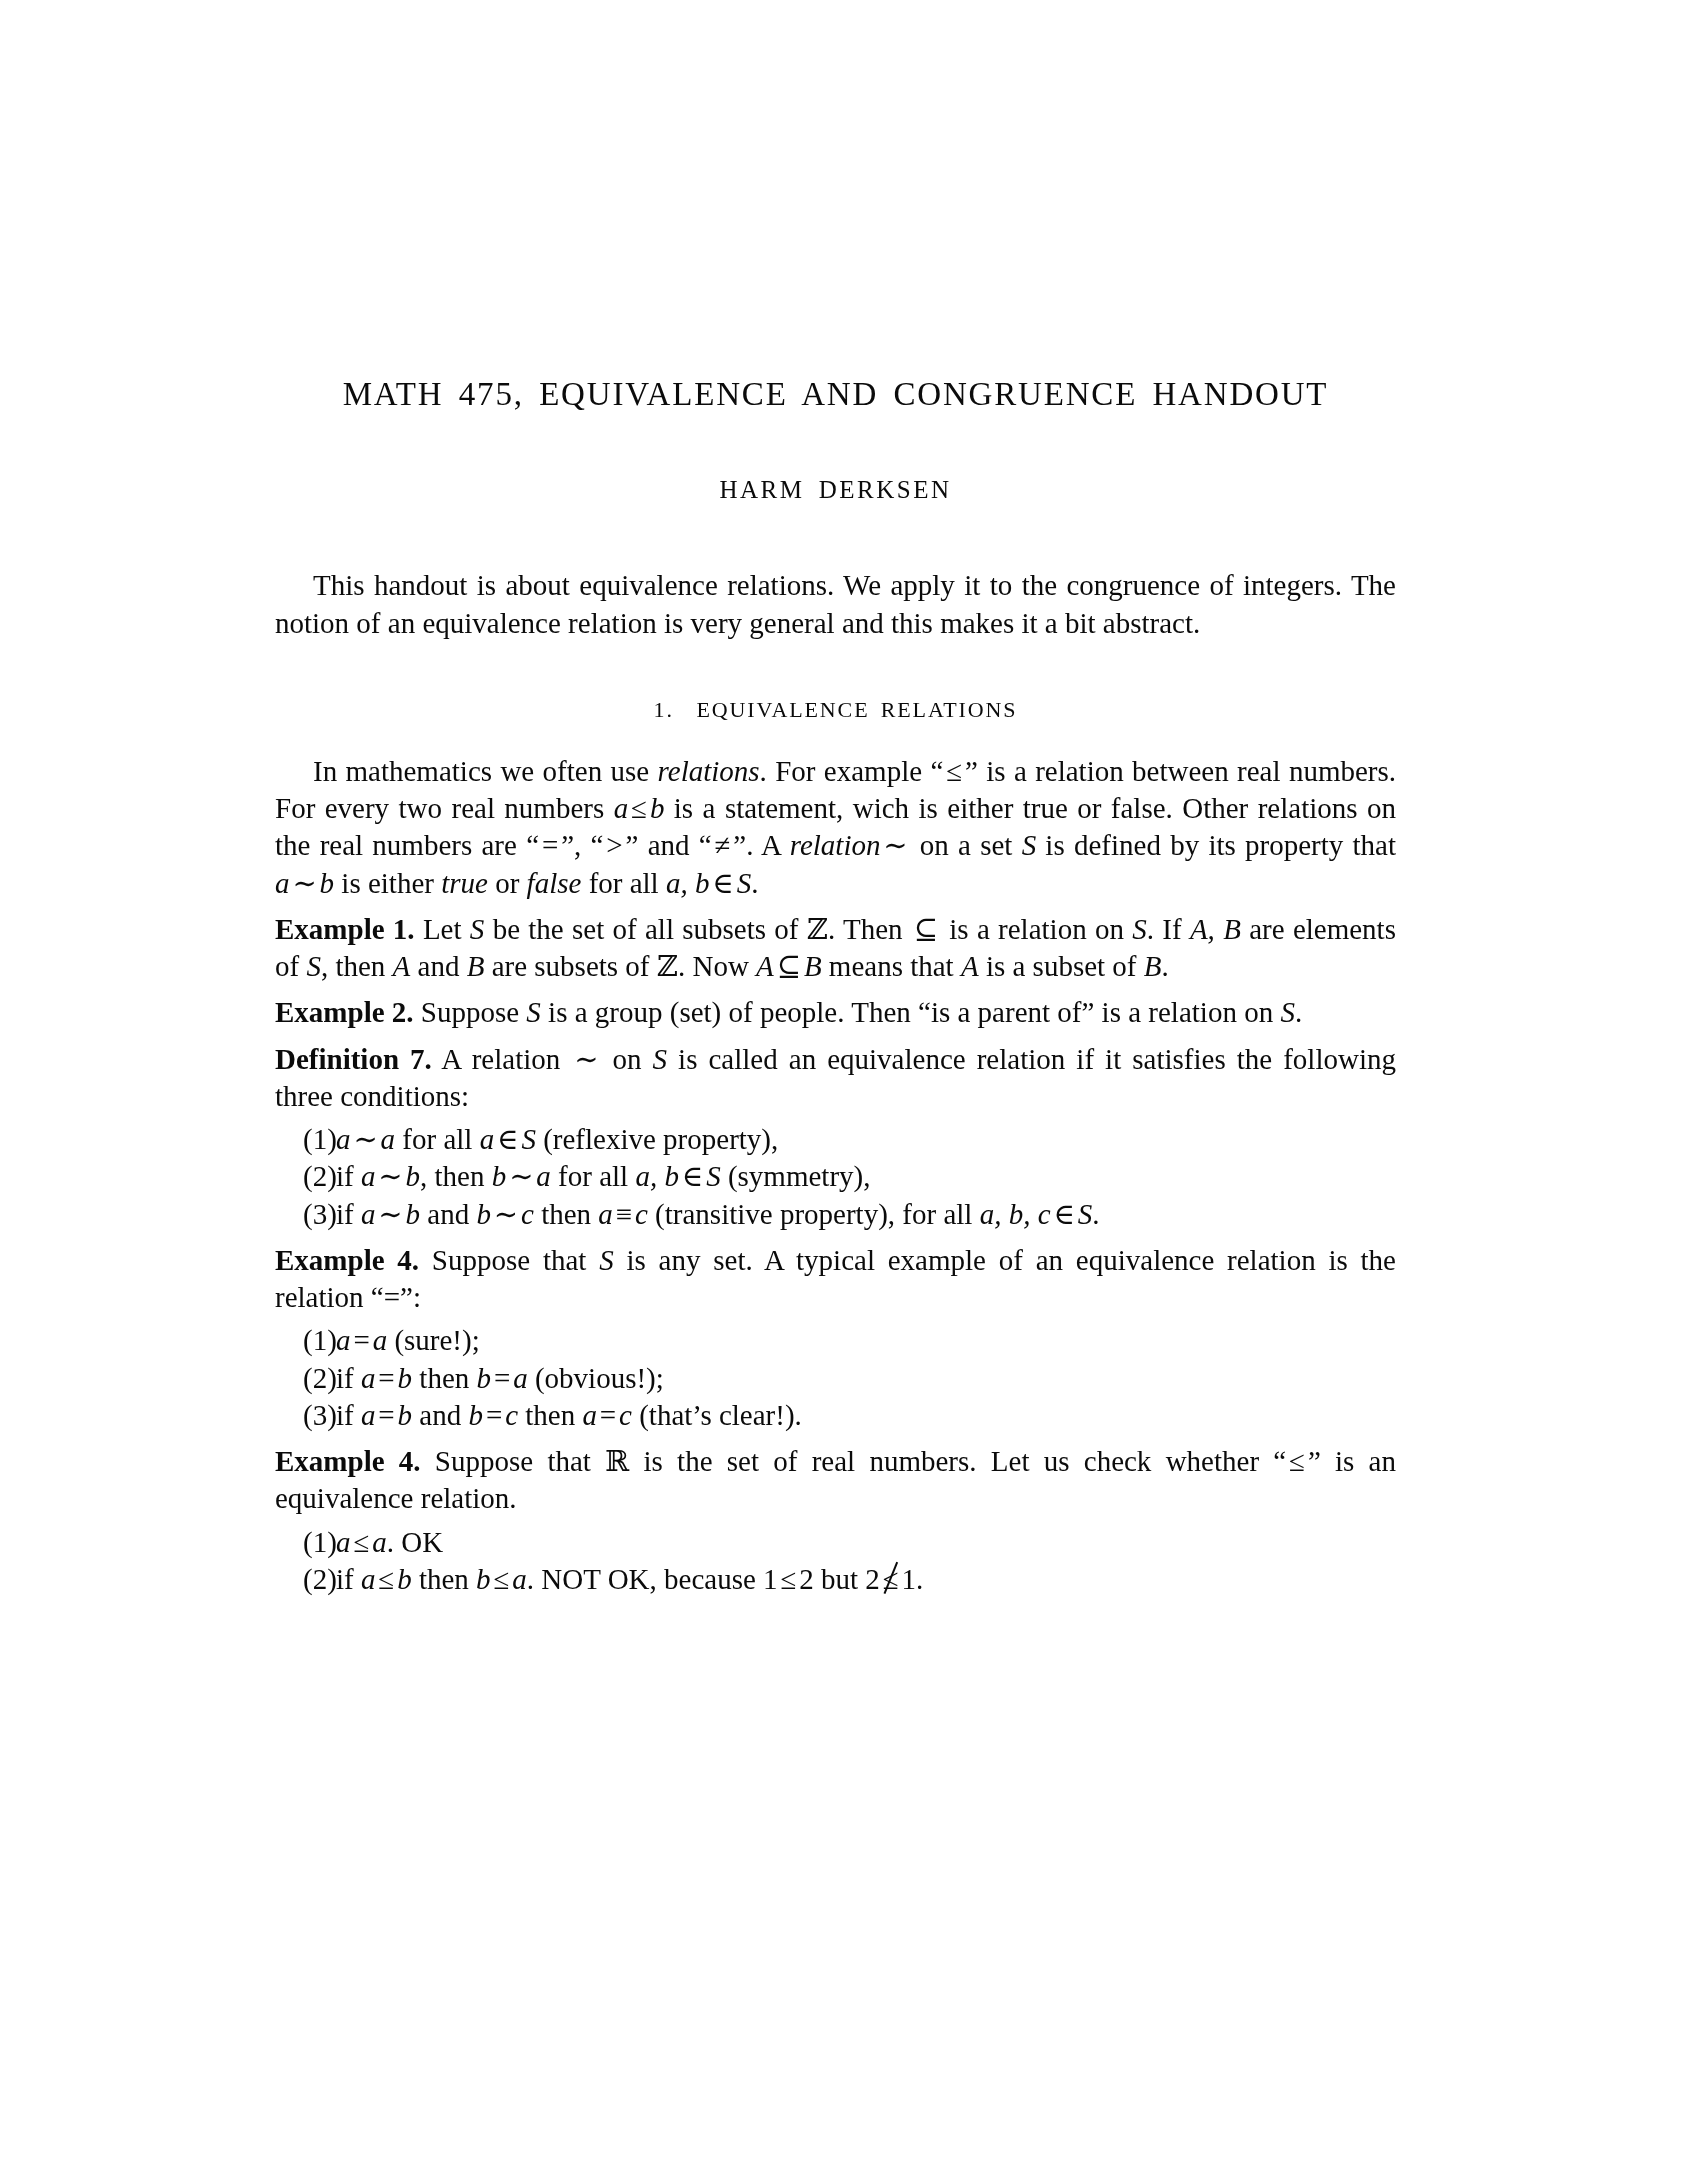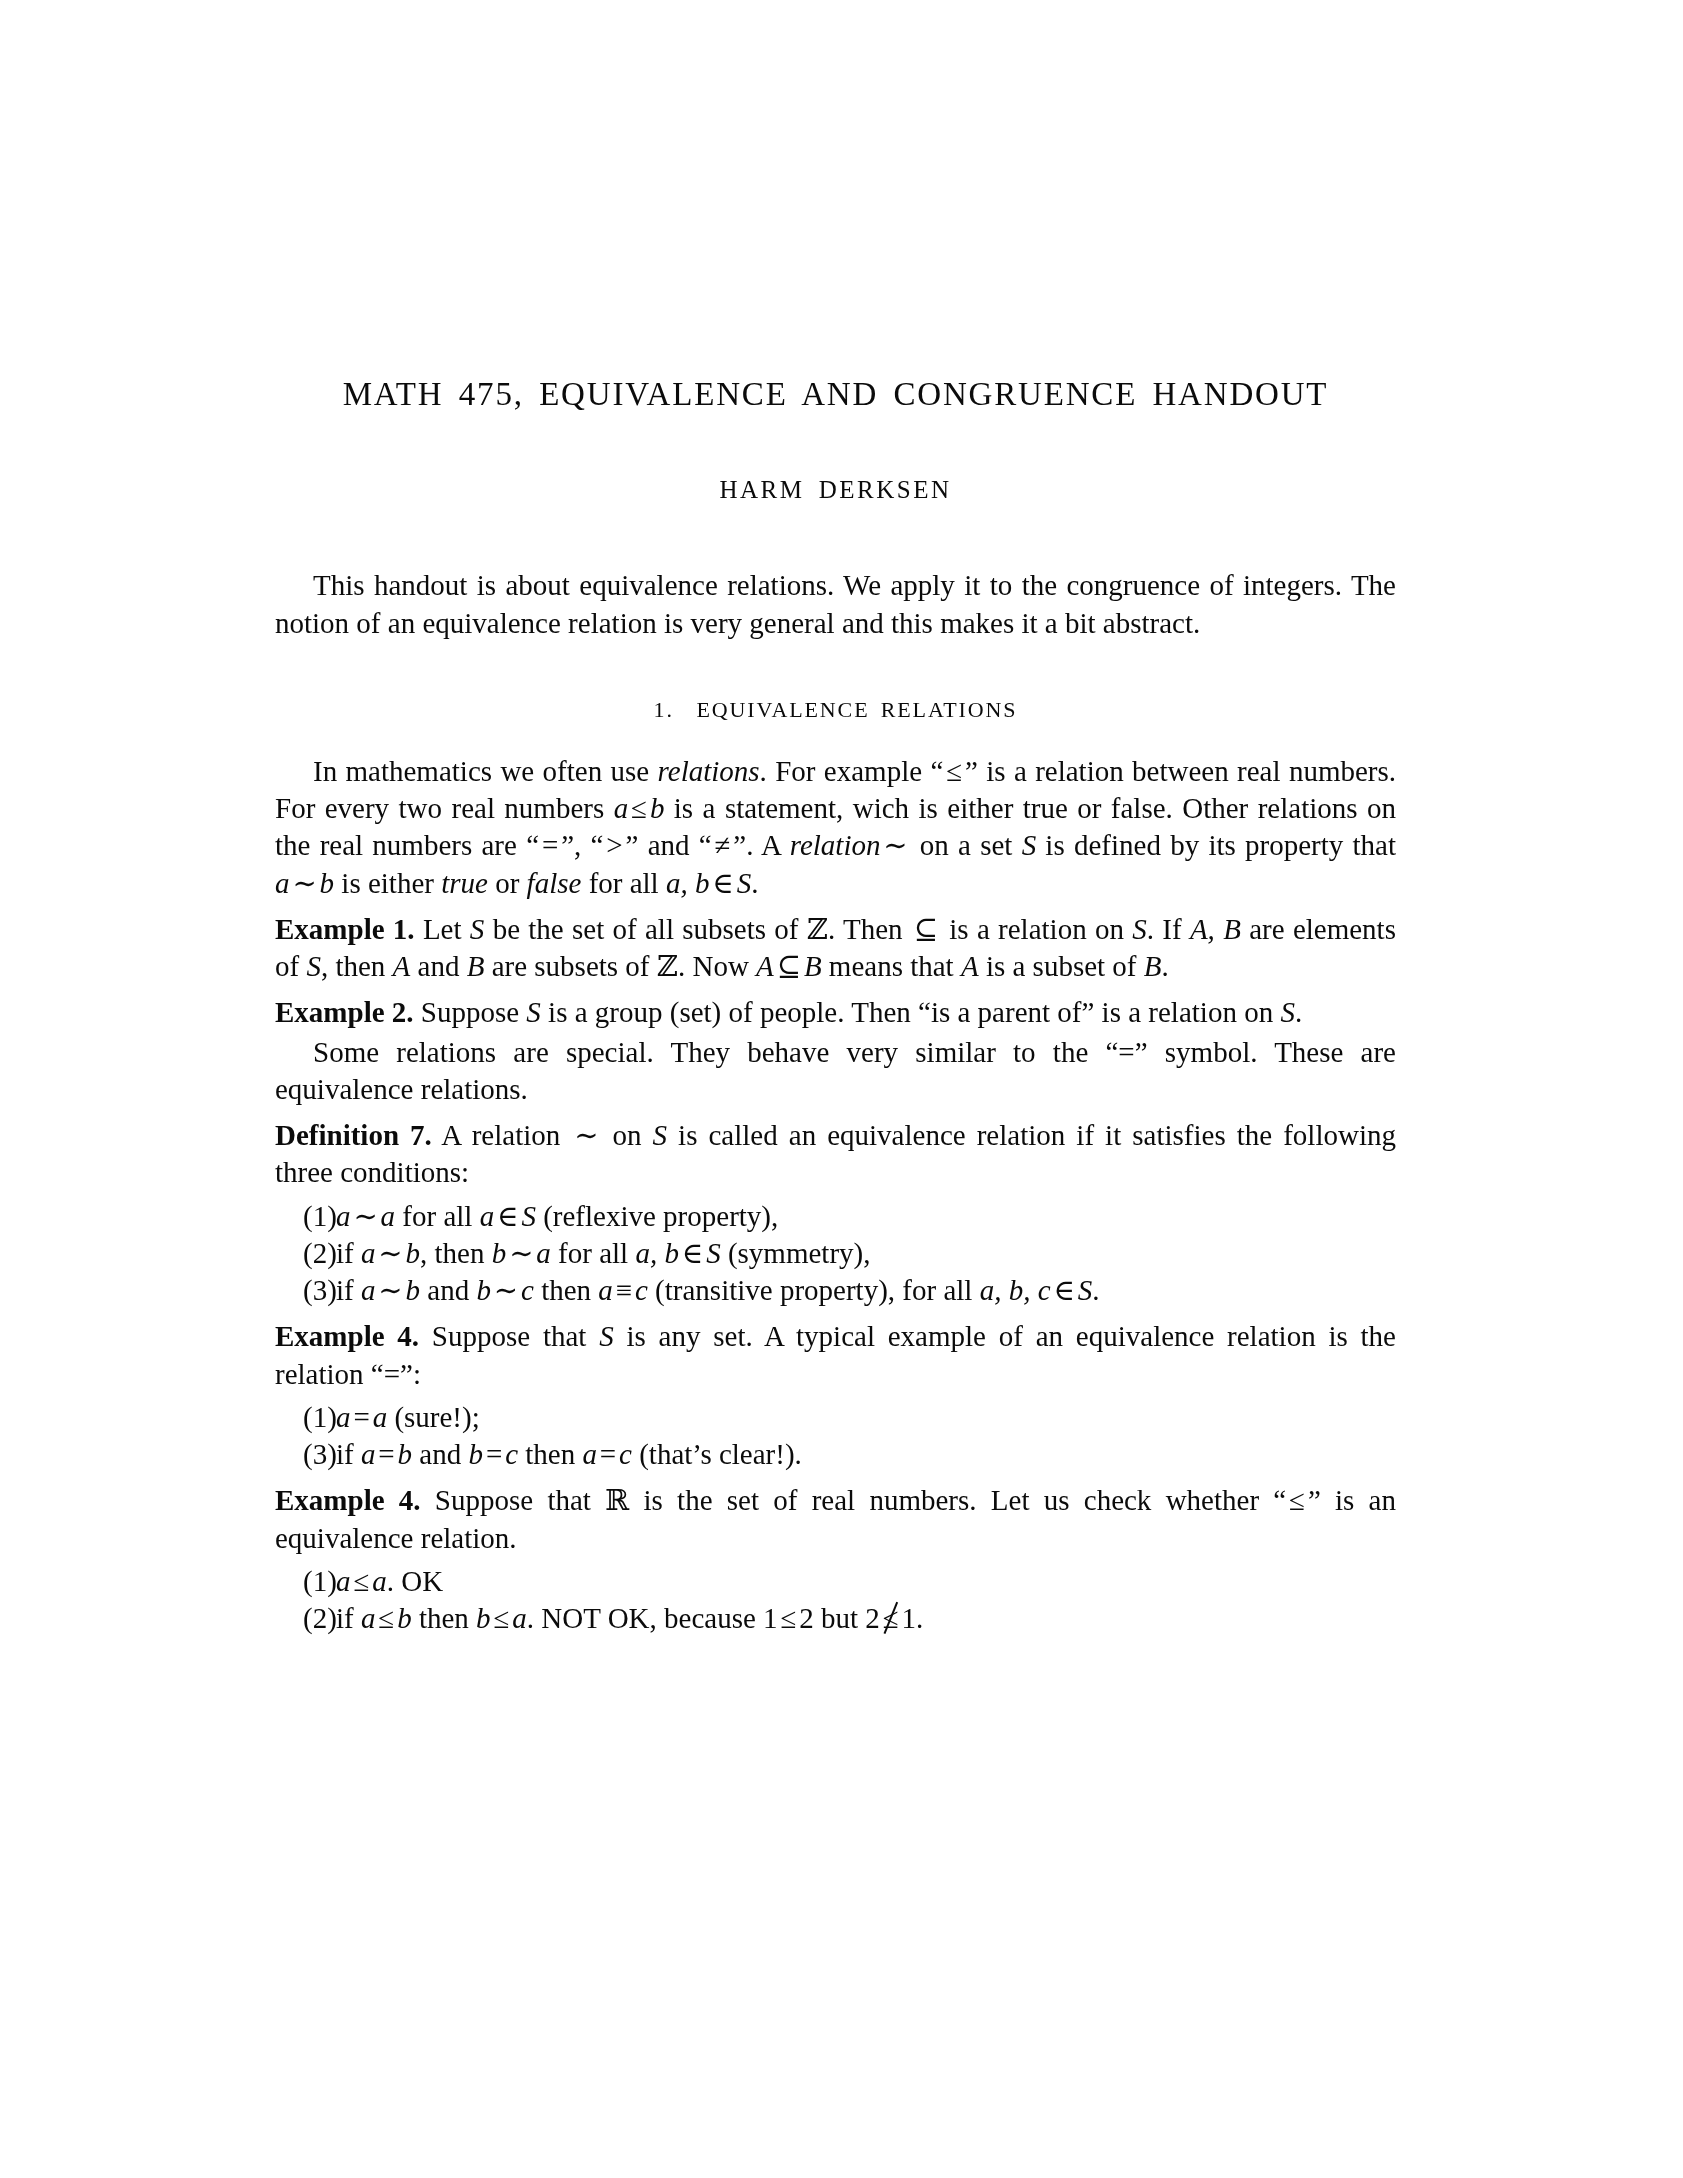--- a/index.html
+++ b/index.html
@@ -185,37 +185,37 @@
     <p class="abstract-para"><span>This handout is about equivalence relations. We apply it to the congruence of integers. The notion of an equivalence relation is very general and this makes it a bit abstract.</span></p>
 
     <div class="section-head"><span>1.</span>&nbsp; <span>EQUIVALENCE RELATIONS</span></div>
 
     <p class="body-para"><span>In mathematics we often use </span><i class="it">relations</i><span>. For example “</span><span class="mo">≤</span><span>” is a relation between real numbers. For every two real numbers </span><span class="mi">a</span><span class="mo">≤</span><span class="mi">b</span><span> is a statement, wich is either true or false. Other relations on the real numbers are “</span><span class="mo">=</span><span>”, “</span><span class="mo">&gt;</span><span>” and “</span><span class="mo">≠</span><span>”. A </span><i class="it">relation</i><span class="mo">∼</span><span> on a set </span><span class="mi">S</span><span> is defined by its property that </span><span class="mi">a</span><span class="mo">∼</span><span class="mi">b</span><span> is either </span><i class="it">true</i><span> or </span><i class="it">false</i><span> for all </span><span class="mi">a, b</span><span class="mo">∈</span><span class="mi">S</span><span>.</span></p>
 
     <p class="block-para"><span class="lead">Example 1.</span><span> Let </span><span class="mi">S</span><span> be the set of all subsets of </span><span class="bb">ℤ</span><span>. Then </span><span class="mo">⊆</span><span> is a relation on </span><span class="mi">S</span><span>. If </span><span class="mi">A, B</span><span> are elements of </span><span class="mi">S</span><span>, then </span><span class="mi">A</span><span> and </span><span class="mi">B</span><span> are subsets of </span><span class="bb">ℤ</span><span>. Now </span><span class="mi">A</span><span class="mo">⊆</span><span class="mi">B</span><span> means that </span><span class="mi">A</span><span> is a subset of </span><span class="mi">B</span><span>.</span></p>
 
     <p class="block-para"><span class="lead">Example 2.</span><span> Suppose </span><span class="mi">S</span><span> is a group (set) of people. Then “is a parent of” is a relation on </span><span class="mi">S</span><span>.</span></p>
 
-    <p class="body-para"><span>Some relations are special. They behave very similar to the “=” symbol. These are equivalence relations.</span></p>
 
     <p class="block-para"><span class="lead">Definition 7.</span><span> A relation </span><span class="mo">∼</span><span> on </span><span class="mi">S</span><span> is called an equivalence relation if it satisfies the following three conditions:</span></p>
 
     <ol class="enum">
       <li><span class="num">(1)</span><span class="mi">a</span><span class="mo">∼</span><span class="mi">a</span><span> for all </span><span class="mi">a</span><span class="mo">∈</span><span class="mi">S</span><span> (reflexive property),</span></li>
 
       <li><span class="num">(2)</span><span>if </span><span class="mi">a</span><span class="mo">∼</span><span class="mi">b</span><span>, then </span><span class="mi">b</span><span class="mo">∼</span><span class="mi">a</span><span> for all </span><span class="mi">a, b</span><span class="mo">∈</span><span class="mi">S</span><span> (symmetry),</span></li>
 
       <li><span class="num">(3)</span><span>if </span><span class="mi">a</span><span class="mo">∼</span><span class="mi">b</span><span> and </span><span class="mi">b</span><span class="mo">∼</span><span class="mi">c</span><span> then </span><span class="mi">a</span><span class="mo">≡</span><span class="mi">c</span><span> (transitive property), for all </span><span class="mi">a, b, c</span><span class="mo">∈</span><span class="mi">S</span><span>.</span></li>
     </ol>
 
     <p class="block-para"><span class="lead">Example 4.</span><span> Suppose that </span><span class="mi">S</span><span> is any set. A typical example of an equivalence relation is the relation “=”:</span></p>
 
     <ol class="enum">
       <li><span class="num">(1)</span><span class="mi">a</span><span class="mo">=</span><span class="mi">a</span><span> (sure!);</span></li>
 
+      <li><span class="num">(2)</span><span>if </span><span class="mi">a</span><span class="mo">=</span><span class="mi">b</span><span> then </span><span class="mi">b</span><span class="mo">=</span><span class="mi">a</span><span> (obvious!);</span></li>
 
       <li><span class="num">(3)</span><span>if </span><span class="mi">a</span><span class="mo">=</span><span class="mi">b</span><span> and </span><span class="mi">b</span><span class="mo">=</span><span class="mi">c</span><span> then </span><span class="mi">a</span><span class="mo">=</span><span class="mi">c</span><span> (that’s clear!).</span></li>
     </ol>
 
     <p class="block-para"><span class="lead">Example 4.</span><span> Suppose that </span><span class="bb">ℝ</span><span> is the set of real numbers. Let us check whether “</span><span class="mo">≤</span><span>” is an equivalence relation.</span></p>
 
     <ol class="enum">
       <li><span class="num">(1)</span><span class="mi">a</span><span class="mo">≤</span><span class="mi">a</span><span>. OK</span></li>
 
       <li><span class="num">(2)</span><span>if </span><span class="mi">a</span><span class="mo">≤</span><span class="mi">b</span><span> then </span><span class="mi">b</span><span class="mo">≤</span><span class="mi">a</span><span>. NOT OK, because </span><span>1</span><span class="mo">≤</span><span>2</span><span> but </span><span>2</span><span class="nleq"><span>≤</span><span class="slash"></span></span><span>1</span><span>.</span></li>

